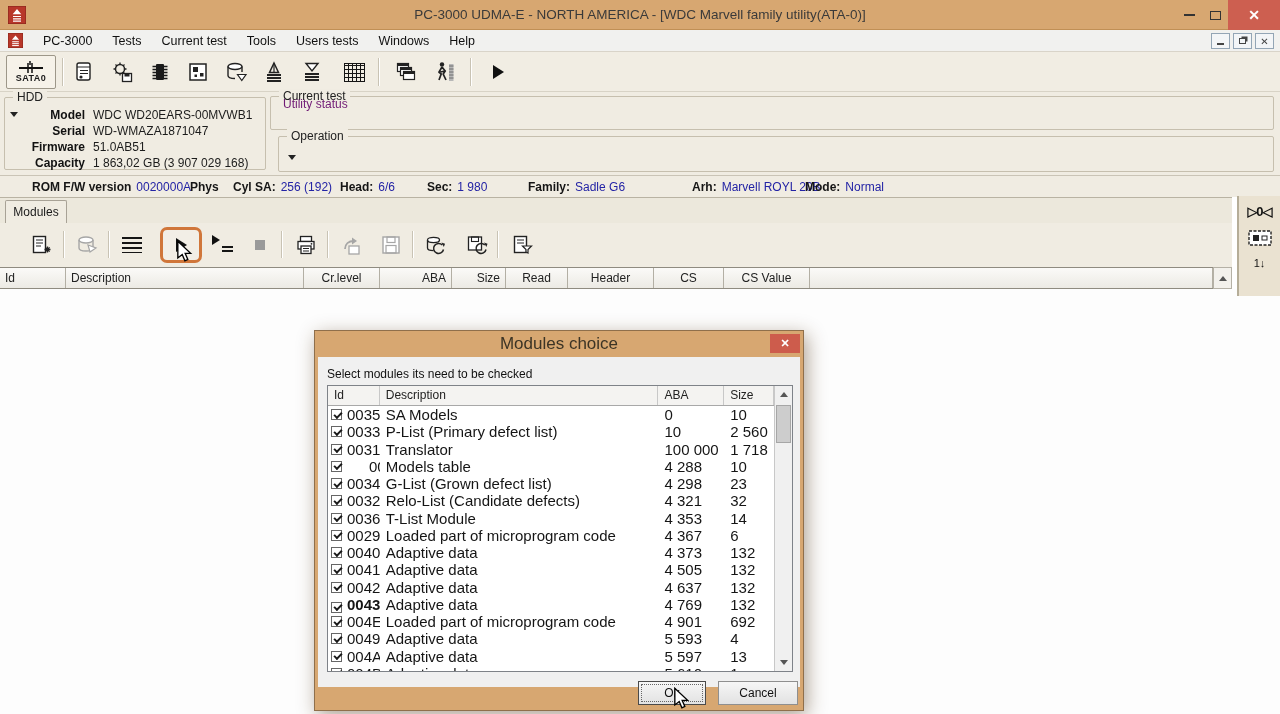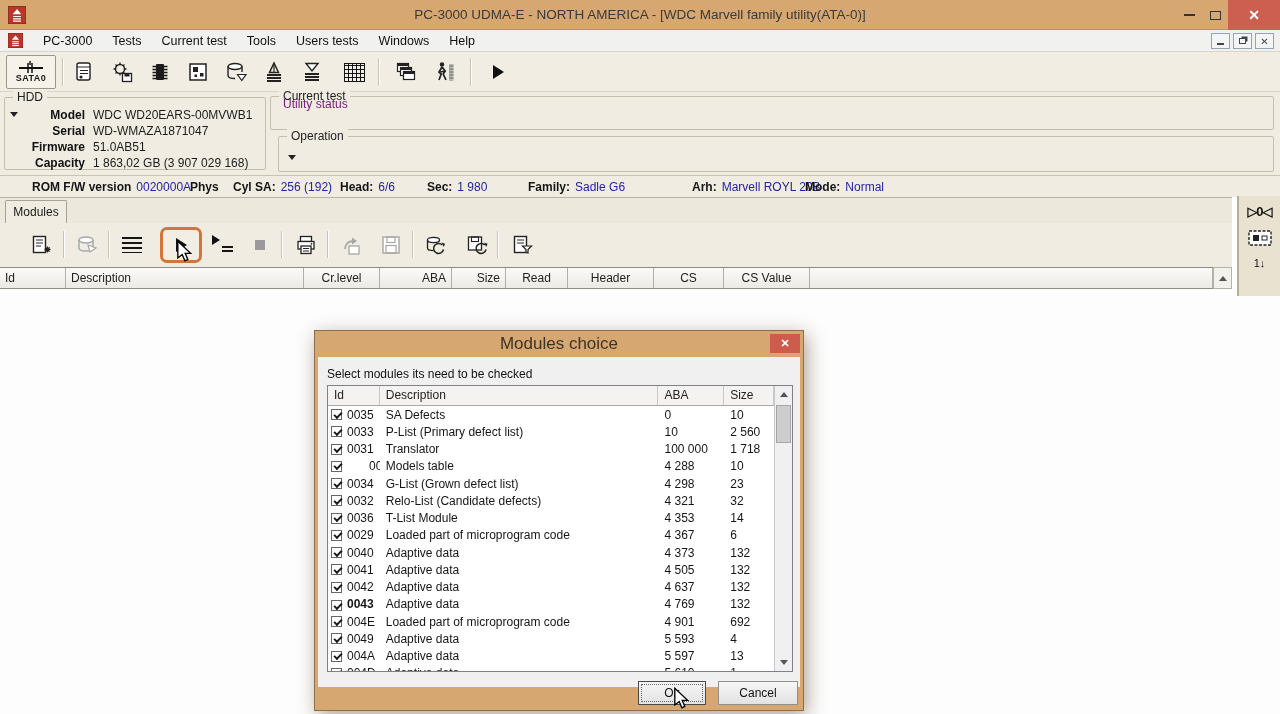--- a/index.html
+++ b/index.html
@@ -105,21 +105,21 @@
   .dlg-title{position:absolute;left:0;top:0;width:100%;height:26px;text-align:center;line-height:26px;
              font-size:17px;color:#3c3425;}
   .dlg-close{position:absolute;top:3px;right:3px;width:30px;height:19px;background:#cd5c4c;color:#fff;
              font-size:11px;font-weight:bold;display:flex;align-items:center;justify-content:center;}
   .dlg-body{position:absolute;left:3px;top:26px;width:482px;height:330px;background:#f0f0f0;}
   .dlg-instr{position:absolute;left:9px;top:10px;color:#111;}
   .listbox{position:absolute;left:9px;top:28px;width:466px;height:287px;background:#fff;border:1px solid #7e8288;}
   .lb-header{position:absolute;left:0;top:0;right:18px;height:20px;background:#f4f3f1;border-bottom:1px solid #a8a8a8;display:flex;}
   .lb-hcell{line-height:19px;padding-left:6px;border-right:1px solid #c8c8c8;color:#222;overflow:hidden;white-space:nowrap;}
   .lb-rows{position:absolute;left:0;top:20px;right:18px;bottom:0;overflow:hidden;}
-  .mrow{height:17.25px;display:flex;align-items:center;font-size:12px;color:#151515;}
+  .mrow{height:17.25px;display:flex;align-items:center;font-size:15px;color:#151515;}
   .mcell{overflow:hidden;white-space:nowrap;}
   .cb{position:relative;display:inline-block;width:11px;height:11px;border:1px solid #666;background:#fff;
       margin:0 5px 0 3px;flex:none;}
   .cb::after{content:"";position:absolute;left:1.5px;top:1.5px;width:6px;height:3px;
              border-left:2px solid #1a1a1a;border-bottom:2px solid #1a1a1a;transform:rotate(-45deg);}
   .lb-scroll{position:absolute;right:0;top:0;width:18px;height:100%;background:#f0f0f0;border-left:1px solid #c8c8c8;}
   .lb-sbtn{position:absolute;left:0;width:17px;height:17px;display:flex;align-items:center;justify-content:center;}
   .lb-thumb{position:absolute;left:1px;top:19px;width:15px;height:38px;background:#cdcdcd;border:1px solid #a6a6a6;}
   .dlg-btn{position:absolute;top:324px;height:24px;background:linear-gradient(#f6f6f6,#e2e2e2);
            text-align:center;line-height:22px;color:#111;}
@@ -437,21 +437,21 @@
             <div class="lb-hcell" style="width: 280px;">Description</div>
             <div class="lb-hcell" style="width: 66px;">ABA</div>
             <div class="lb-hcell" style="width: 50px;">Size</div>
           </div>
         <div class="lb-rows">
             <div class="mrow">
               <div class="mcell" style="width: 52px; display: flex; align-items: center;">
                 <span class="cb"></span>
                 <span>0035</span>
               </div>
-              <div class="mcell" style="width: 280px; padding-left: 6px;">SA Defects</div>
+              <div class="mcell" style="width: 280px; padding-left: 6px;">SA Models</div>
               <div class="mcell" style="width: 66px; padding-left: 6px;">0</div>
               <div class="mcell" style="width: 50px; padding-left: 6px;">10</div>
             </div>
             <div class="mrow">
               <div class="mcell" style="width: 52px; display: flex; align-items: center;">
                 <span class="cb"></span>
                 <span>0033</span>
               </div>
               <div class="mcell" style="width: 280px; padding-left: 6px;">P-List (Primary defect list)</div>
               <div class="mcell" style="width: 66px; padding-left: 6px;">10</div>

